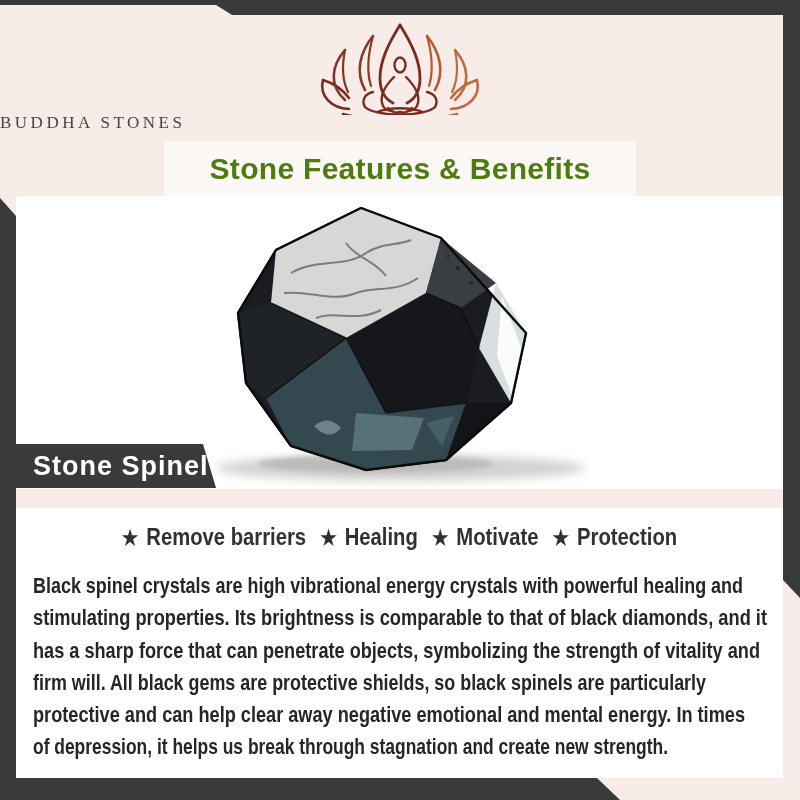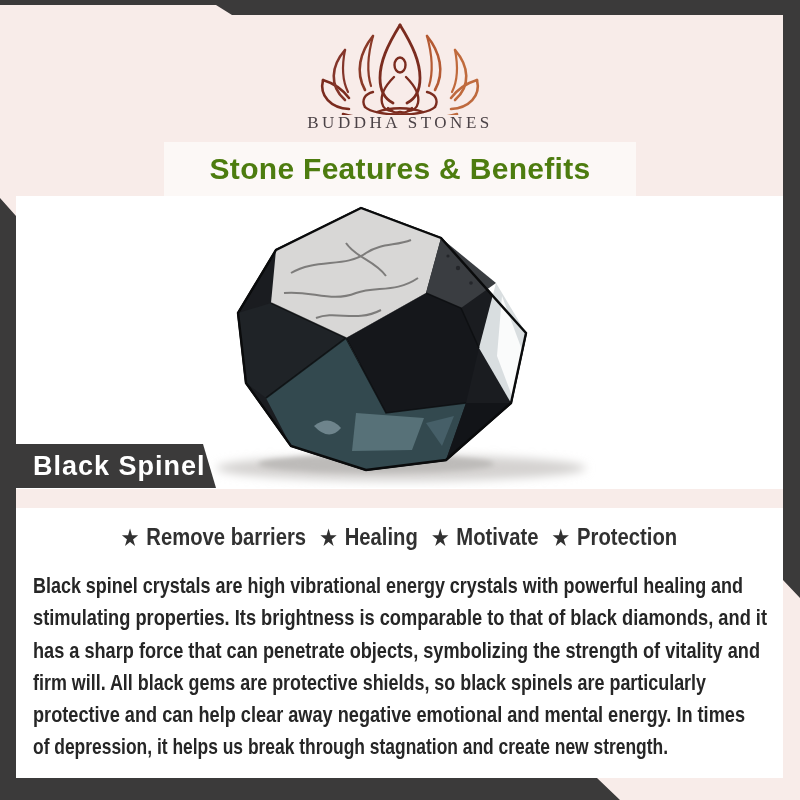--- a/index.html
+++ b/index.html
@@ -11,21 +11,21 @@
     font-family: "Liberation Sans", sans-serif;
   }
   .abs { position: absolute; }
 
   
   #frame-svg { left: 0; top: 0; width: 800px; height: 800px; }
 
   
   .brand-name {
     left: 0; top: 113px; width: 800px;
-    text-align: center;
+    text-align: left;
     font-family: "Liberation Serif", serif;
     font-size: 17px; letter-spacing: 3.5px;
     color: #4b4246; font-weight: 400;
   }
   .title-band {
     left: 164px; top: 142px; width: 472px; height: 54px;
     background: #fcf8f6;
     display: flex; align-items: center; justify-content: center;
   }
   .page-title {
@@ -172,21 +172,21 @@
       <path d="M150,140 L190,215 L270,205"></path>
       <path d="M75,105 L150,140"></path>
       <path d="M70,200 L150,140"></path>
     </g>
 
     <path d="M165,10 L245,40 L330,135 L315,205 L250,262 L170,272 L95,248 L50,185 L42,115 L80,52 Z" fill="none" stroke="#0a0b0c" stroke-width="2.4"></path>
   </svg>
 </div>
 
 <div class="abs product-badge">
-  <span class="product-name">Black Spinel</span>
+  <span class="product-name">Stone Spinel</span>
 </div>
 
 <div class="abs content-panel">
   <div class="features-row">
     <div class="feature">
       <span class="star">★</span>
       <span>Remove barriers</span>
     </div>
     <div class="feature">
       <span class="star">★</span>

